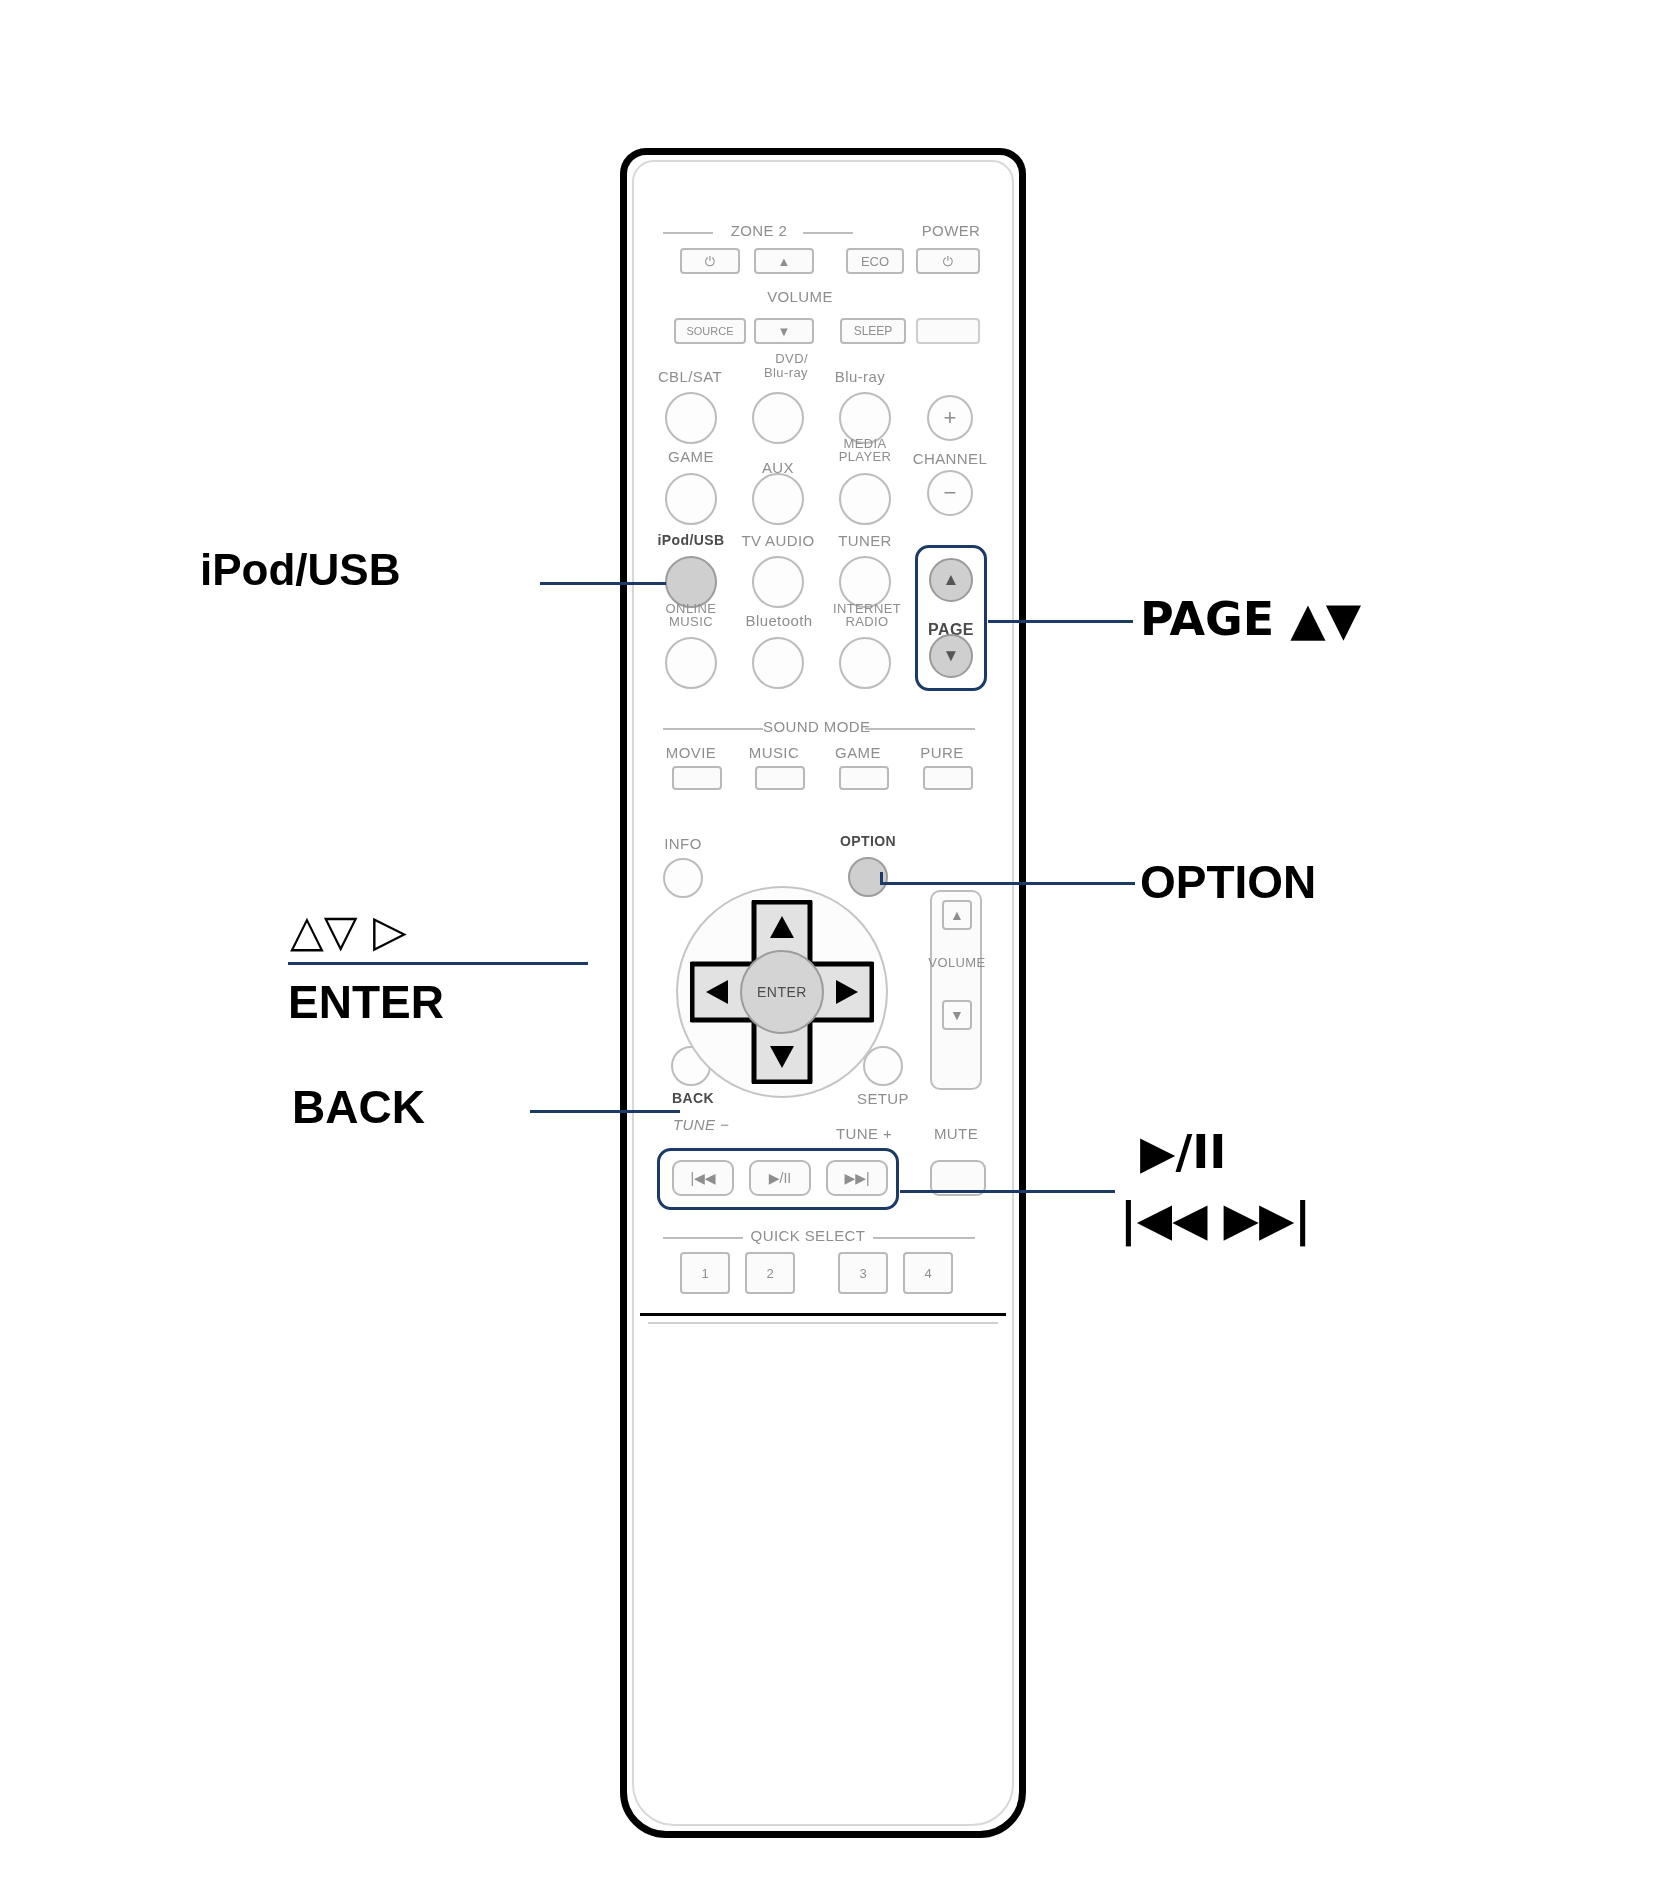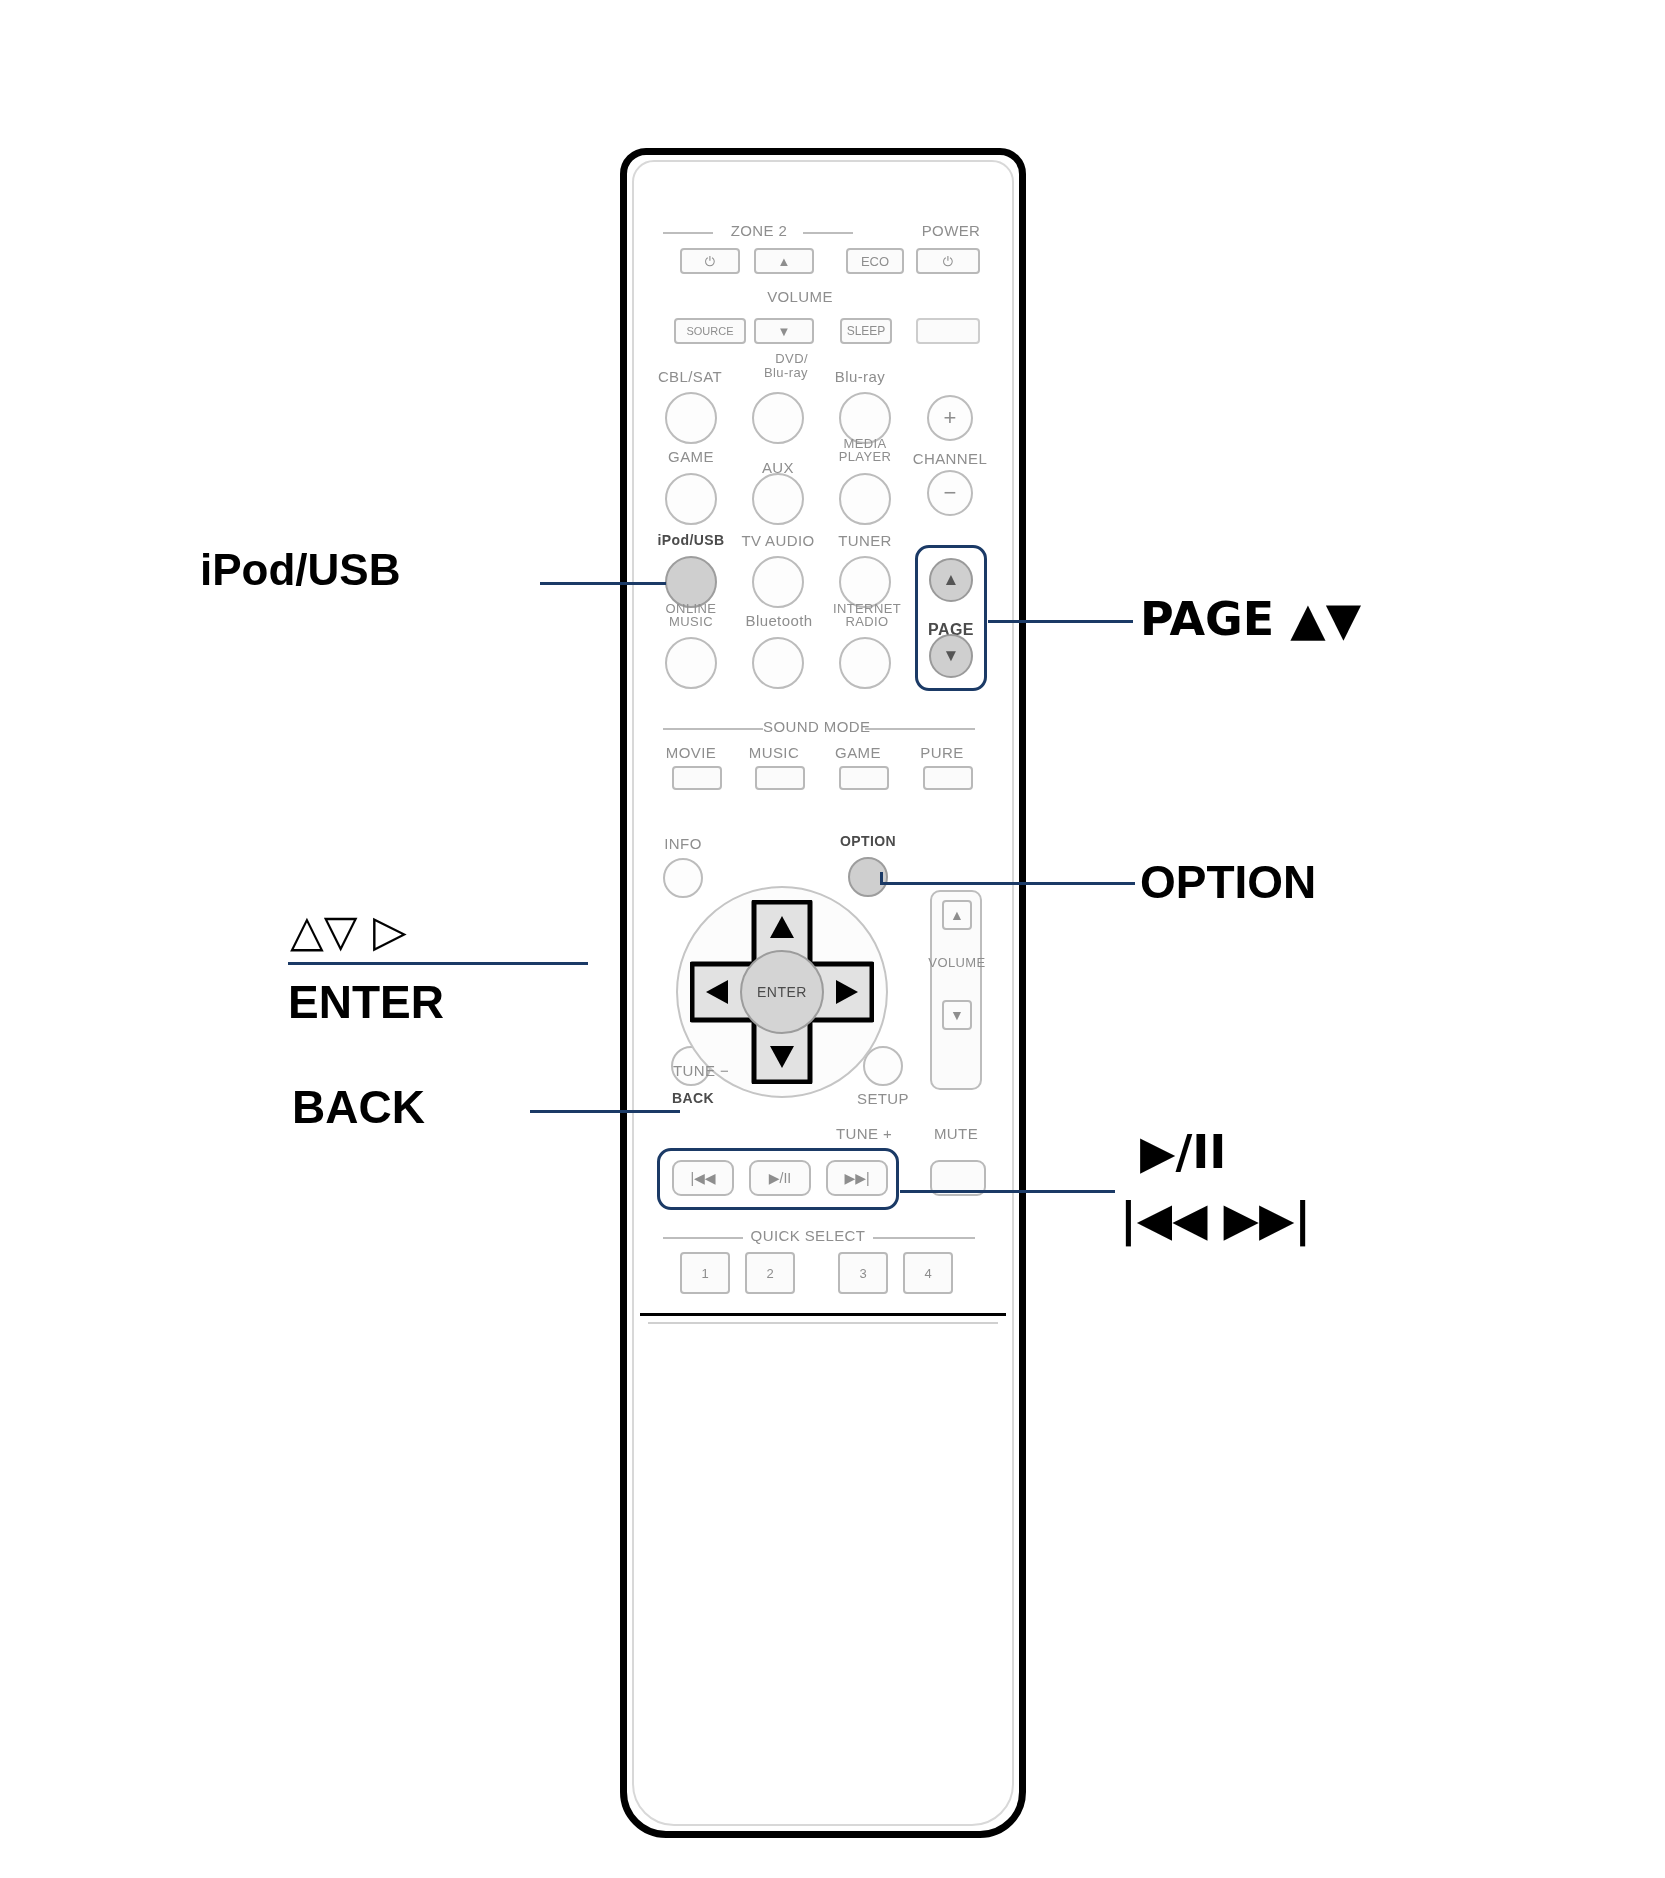--- a/index.html
+++ b/index.html
@@ -239,21 +239,21 @@
 
   <div class="rbtn" style="left:680px; top:248px; width:60px; height:26px;">⏻</div>
   <div class="rbtn" style="left:754px; top:248px; width:60px; height:26px;">▲</div>
   <div class="rbtn" style="left:846px; top:248px; width:58px; height:26px;">ECO</div>
   <div class="rbtn" style="left:916px; top:248px; width:64px; height:26px;">⏻</div>
 
   <div class="lbl" style="left:690px; top:288px; width:220px;">VOLUME</div>
 
   <div class="rbtn" style="left:674px; top:318px; width:72px; height:26px; font-size:11px;">SOURCE</div>
   <div class="rbtn" style="left:754px; top:318px; width:60px; height:26px;">▼</div>
-  <div class="rbtn" style="left:840px; top:318px; width:52px; height:26px; font-size:12px;">SLEEP</div>
+  <div class="rbtn" style="left:840px; top:318px; width:66px; height:26px; font-size:12px;">SLEEP</div>
   <div class="rbtn" style="left:916px; top:318px; width:64px; height:26px; border-color:#cdcdcd;"></div>
 
   <div class="lbl" style="left:645px; top:368px; width:90px;">CBL/SAT</div>
   <div class="lbl small" style="left:748px; top:352px; width:60px; line-height:14px;text-align:right;">DVD/<br>Blu-ray</div>
   <div class="lbl" style="left:820px; top:368px; width:80px;">Blu-ray</div>
 
   <div class="cbtn" style="left:665px; top:392px; width:52px; height:52px;"></div>
   <div class="cbtn" style="left:752px; top:392px; width:52px; height:52px;"></div>
   <div class="cbtn" style="left:839px; top:392px; width:52px; height:52px;"></div>
 
@@ -324,21 +324,21 @@
     <polygon points="16,92 38,80 38,104" fill="#000000"></polygon>
     <polygon points="168,92 146,80 146,104" fill="#000000"></polygon>
   </svg>
   <div class="nav-enter">ENTER</div>
 
   <div class="vol-rocker"></div>
   <div class="rbtn" style="left:942px; top:900px; width:30px; height:30px; font-size:14px;">▲</div>
   <div class="lbl" style="left:918px; top:955px; width:78px; font-size:13px;">VOLUME</div>
   <div class="rbtn" style="left:942px; top:1000px; width:30px; height:30px; font-size:14px;">▼</div>
 
-  <div class="lbl" style="left:655px; top:1062px; width:92px;">TUNE −</div>
+  <div class="lbl" style="left:655px; top:1116px; width:92px;font-style:italic;">TUNE −</div>
   <div class="lbl" style="left:818px; top:1125px; width:92px;">TUNE +</div>
   <div class="lbl" style="left:920px; top:1125px; width:72px;">MUTE</div>
 
   <div class="transport-box"></div>
   <div class="rbtn pill" style="left:672px; top:1160px; width:62px; height:36px; font-size:14px;">|◀◀</div>
   <div class="rbtn pill" style="left:749px; top:1160px; width:62px; height:36px; font-size:14px;">▶/II</div>
   <div class="rbtn pill" style="left:826px; top:1160px; width:62px; height:36px; font-size:14px;">▶▶|</div>
   <div class="rbtn pill" style="left:930px; top:1160px; width:56px; height:36px; font-size:13px;"></div>
 
   <div class="grp-line" style="left:663px; top:1237px; width:80px;"></div>

